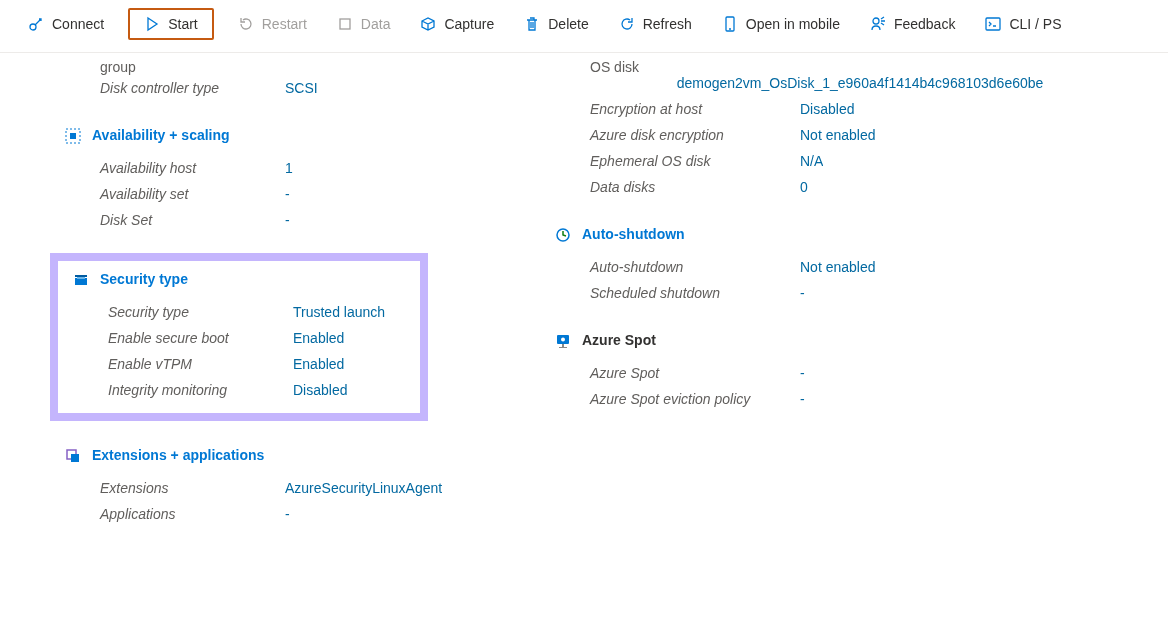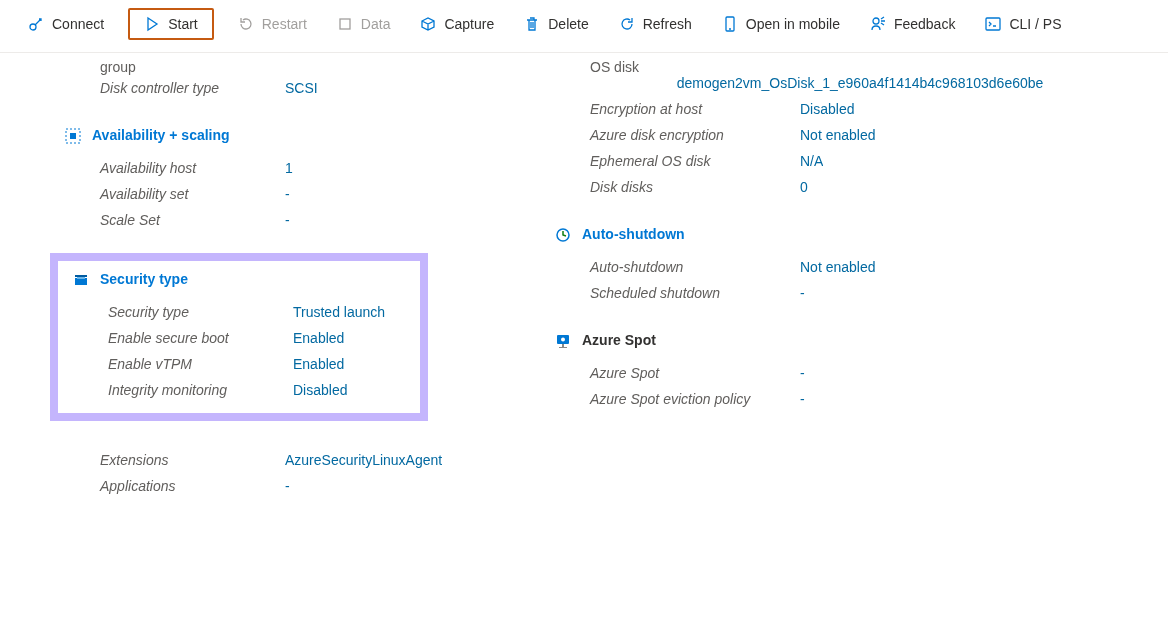--- a/index.html
+++ b/index.html
@@ -204,21 +204,21 @@
       <div class="indent-block">
         <div class="row">
           <div class="label">Availability host</div>
           <div class="value">1</div>
         </div>
         <div class="row">
           <div class="label">Availability set</div>
           <div class="value">-</div>
         </div>
         <div class="row">
-          <div class="label">Scale Set</div>
+          <div class="label">Disk Set</div>
           <div class="value">-</div>
         </div>
       </div>
     </div>
 
     <div class="orange-box">
       <div class="group">
         <div class="group-header" style="margin-left:4px;">
           <span class="hicon">
             <svg viewBox="0 0 16 16" width="16" height="16">
@@ -244,20 +244,29 @@
           </div>
           <div class="row">
             <div class="label">Integrity monitoring</div>
             <div class="value">Disabled</div>
           </div>
         </div>
       </div>
     </div>
 
     <div class="group">
+      <div class="group-header" style="margin-left:14px;">
+        <span class="hicon">
+          <svg viewBox="0 0 16 16" width="16" height="16">
+              <rect x="2" y="2" width="9" height="9" fill="none" stroke="#8661c5" stroke-width="1.5"></rect>
+              <rect x="6" y="6" width="8" height="8" fill="#0078d4"></rect>
+            </svg>
+        </span>
+        <span>Extensions + applications</span>
+      </div>
       <div class="indent-block">
         <div class="row">
           <div class="label">Extensions</div>
           <div class="value">AzureSecurityLinuxAgent</div>
         </div>
         <div class="row">
           <div class="label">Applications</div>
           <div class="value">-</div>
         </div>
       </div>
@@ -275,21 +284,21 @@
     </div>
     <div class="row">
       <div class="label" style="width:210px;">Azure disk encryption</div>
       <div class="value">Not enabled</div>
     </div>
     <div class="row">
       <div class="label" style="width:210px;">Ephemeral OS disk</div>
       <div class="value">N/A</div>
     </div>
     <div class="row">
-      <div class="label" style="width:210px;">Disk disks</div>
+      <div class="label" style="width:210px;">Data disks</div>
       <div class="value">0</div>
     </div>
 
     <div class="group">
       <div class="group-header" style="margin-left:-36px;">
         <span class="hicon">
           <svg viewBox="0 0 16 16" width="16" height="16">
               <circle cx="8" cy="8" r="6" fill="none" stroke="#0078d4" stroke-width="1.5"></circle>
               <path d="M8 4 V8 L11 9" stroke="#107c10" stroke-width="1.5" fill="none"></path>
             </svg>

